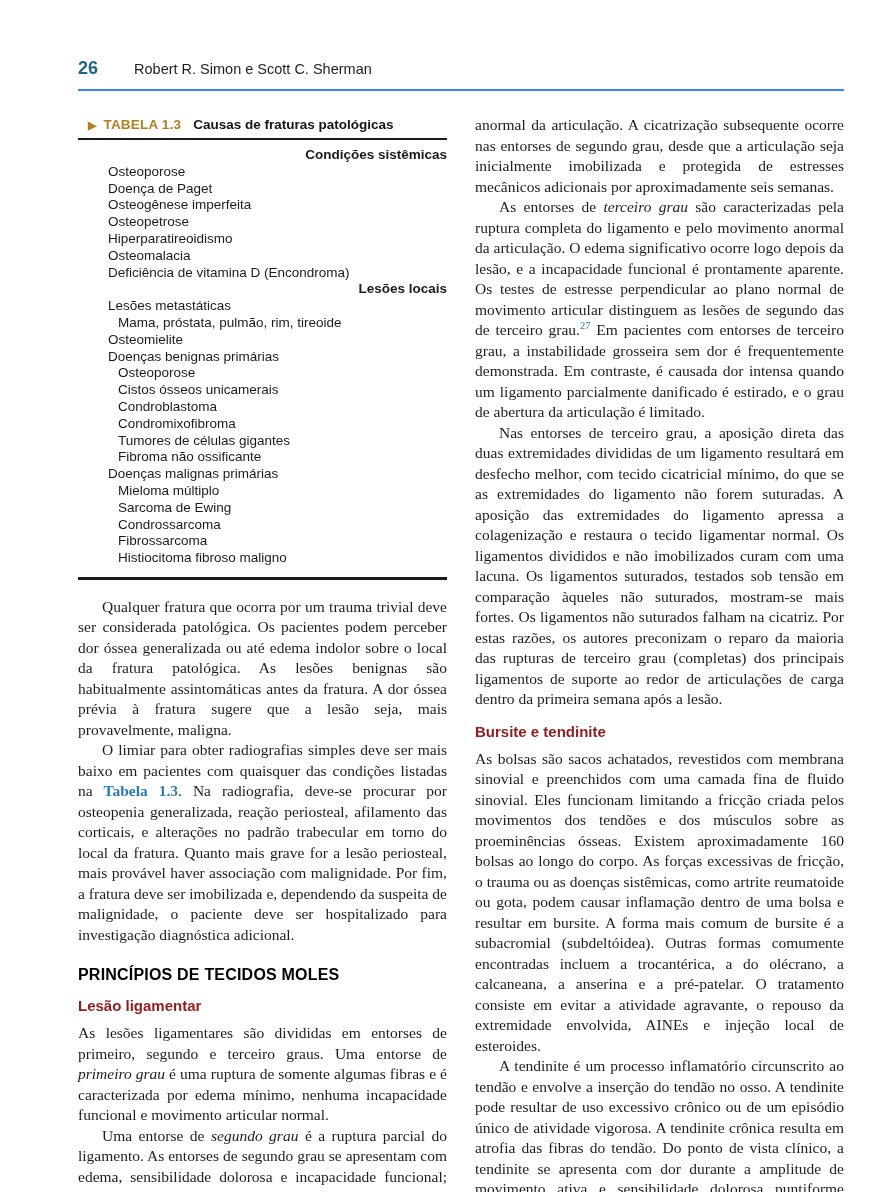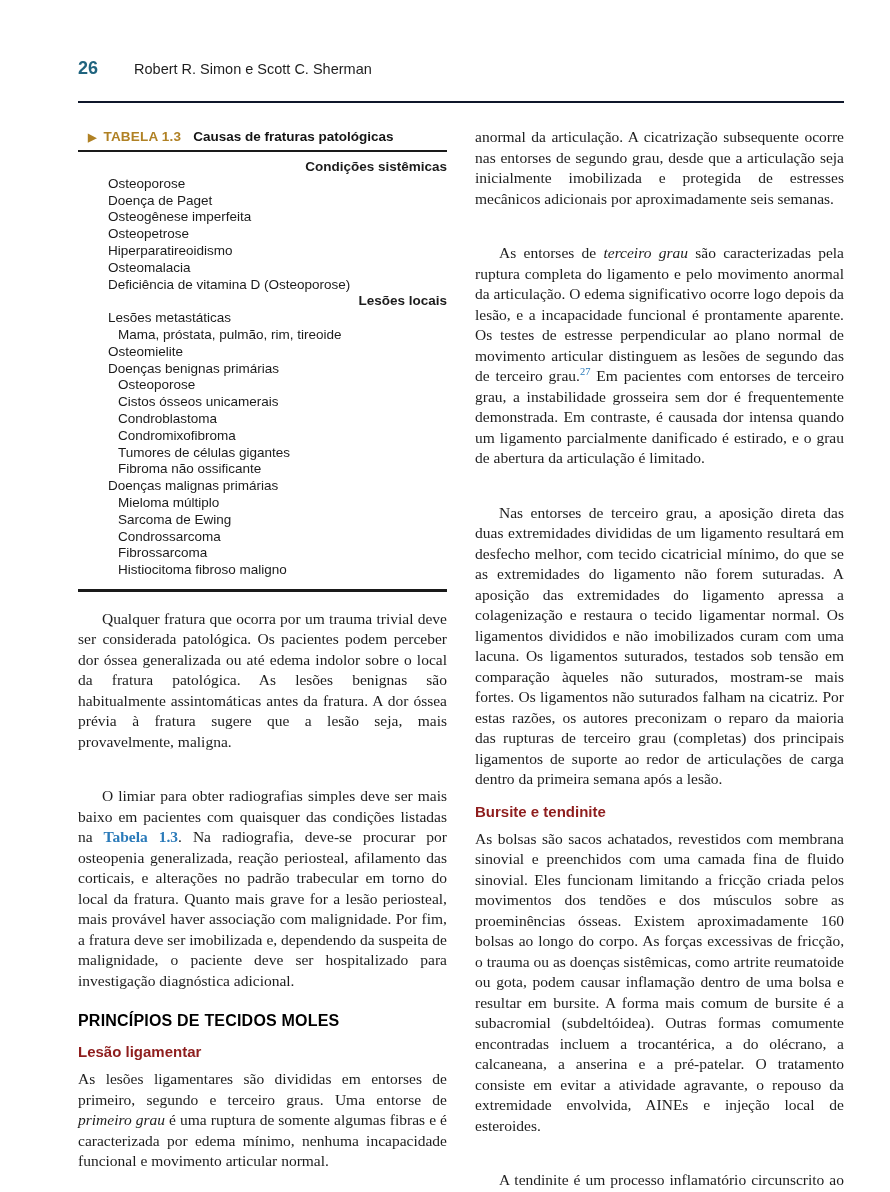--- a/index.html
+++ b/index.html
@@ -4,21 +4,21 @@
 <style>
   html,body{margin:0;padding:0;}
   body{background:#ffffff;}
   .page{
     width:890px;height:1192px;box-sizing:border-box;
     background:#ffffff;
     padding:58px 46px 0 78px;
     font-family:"Liberation Serif",serif;
     overflow:hidden;
   }
-  .pg-header{display:flex;align-items:baseline;border-bottom:2px solid #0f172a;padding-bottom:22px;}
+  .pg-header{display:flex;align-items:baseline;border-bottom:2px solid #3b82f6;padding-bottom:10px;}
   .pgnum{font-family:"Liberation Sans",sans-serif;font-weight:700;font-size:18px;color:#20647f;}
   .authors{font-family:"Liberation Sans",sans-serif;font-size:14.5px;color:#1e1e1e;margin-left:36px;}
 
   .cols{display:flex;gap:28px;margin-top:24px;}
   .col{width:369px;}
 
   
   .tbl-head{
     font-family:"Liberation Sans",sans-serif;font-size:13.5px;font-weight:700;
     padding:2px 0 6px 10px;border-bottom:2px solid #1a1a1a;
@@ -32,21 +32,21 @@
     color:#1b1b1b;padding:7px 0 10px;border-bottom:3px solid #1a1a1a;
   }
   .trow{white-space:nowrap;}
   .trow.lvl0{padding-left:16px;text-align:right;}
   .trow.lvl1{padding-left:30px;}
   .trow.lvl2{padding-left:40px;}
   .trow.b{font-weight:700;}
 
   
   .bp{margin:0;font-size:15.5px;line-height:20.5px;text-align:justify;color:#1d1d1d;}
-  .bp.ind{text-indent:24px;margin-top:34px;}
+  .bp.ind{text-indent:24px;}
   .tbl-wrap + .bp{margin-top:17px;}
 
   .sec{
     font-family:"Liberation Sans",sans-serif;font-size:16px;font-weight:700;
     color:#000000;margin:21px 0 2px;letter-spacing:.2px;
   }
   .sub{
     font-family:"Liberation Sans",sans-serif;font-size:15px;font-weight:700;
     color:#8e1d1d;margin:13px 0 9px;
   }
@@ -75,21 +75,21 @@
           <span class="tbl-title">Causas de fraturas patológicas</span>
         </div>
         <div class="tbl-body">
             <div class="trow lvl0 b">Condições sistêmicas</div>
             <div class="trow lvl1">Osteoporose</div>
             <div class="trow lvl1">Doença de Paget</div>
             <div class="trow lvl1">Osteogênese imperfeita</div>
             <div class="trow lvl1">Osteopetrose</div>
             <div class="trow lvl1">Hiperparatireoidismo</div>
             <div class="trow lvl1">Osteomalacia</div>
-            <div class="trow lvl1">Deficiência de vitamina D (Osteoporose)</div>
+            <div class="trow lvl1">Deficiência de vitamina D (Encondroma)</div>
             <div class="trow lvl0 b">Lesões locais</div>
             <div class="trow lvl1">Lesões metastáticas</div>
             <div class="trow lvl2">Mama, próstata, pulmão, rim, tireoide</div>
             <div class="trow lvl1">Osteomielite</div>
             <div class="trow lvl1">Doenças benignas primárias</div>
             <div class="trow lvl2">Osteoporose</div>
             <div class="trow lvl2">Cistos ósseos unicamerais</div>
             <div class="trow lvl2">Condroblastoma</div>
             <div class="trow lvl2">Condromixofibroma</div>
             <div class="trow lvl2">Tumores de células gigantes</div>

